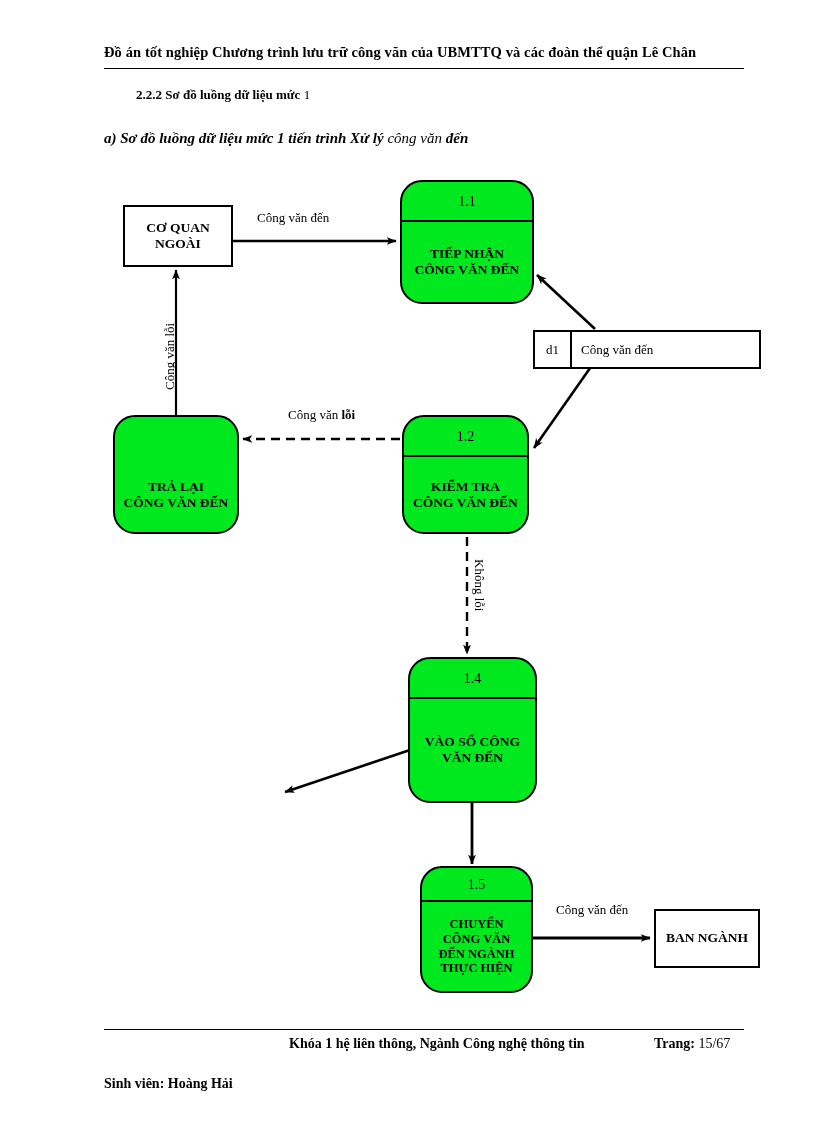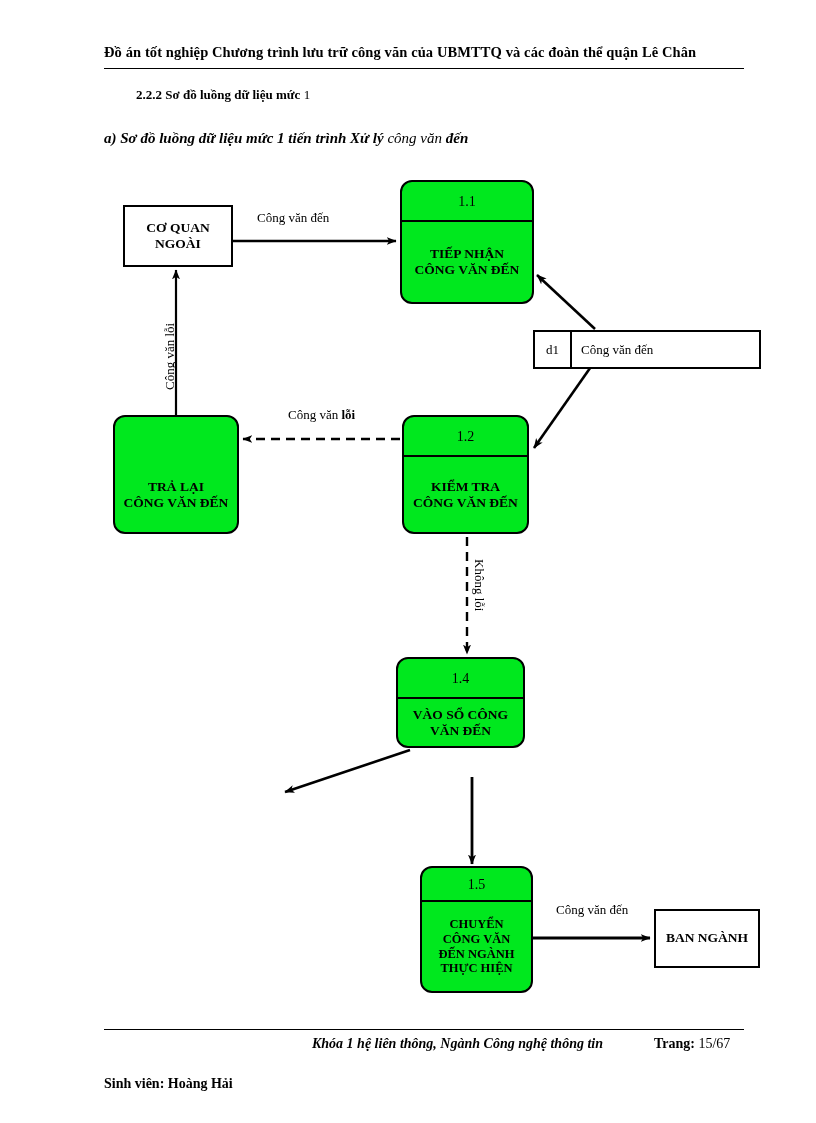--- a/index.html
+++ b/index.html
@@ -14,30 +14,30 @@
 
   .h2{position:absolute;left:104px;top:87px;font-weight:bold;font-size:13px;margin-left:32px;}
   .h2 .reg{font-weight:normal;}
   .h3{position:absolute;left:104px;top:130px;font-size:15px;font-style:italic;font-weight:bold;}
   .h3 .reg{font-weight:normal;}
 
   
   .ftr-rule{position:absolute;left:104px;top:1029px;width:640px;height:1px;background:#000;}
   .ftr{position:absolute;left:104px;top:1036px;width:640px;height:20px;font-weight:bold;font-size:14px;}
   .ftr .c1{position:absolute;left:0;top:0;margin-top:40px;}
-  .ftr .c2{position:absolute;left:208px;top:0;font-style:italic;}
+  .ftr .c2{position:absolute;left:185px;top:0;}
   .ftr .c3{position:absolute;left:550px;top:0;}
   .ftr .c3 .num{font-weight:normal;}
 
   
   #canvas{position:absolute;left:0;top:165px;width:816px;height:860px;}
   #wires{position:absolute;left:0;top:0;width:816px;height:860px;}
 
   
-  .proc{position:absolute;background:#00E81E;border:2px solid #000;border-radius:12px;box-sizing:border-box;}
+  .proc{position:absolute;background:#00E81E;border:2px solid #000;border-radius:22px;box-sizing:border-box;}
   .proc .pid{position:absolute;left:0;right:0;top:0;height:40px;line-height:40px;text-align:center;
              font-size:14px;font-family:"Liberation Serif",serif;border-bottom:2px solid #000;box-sizing:border-box;}
   .proc .pname{position:absolute;left:0;right:0;top:40px;bottom:0;display:flex;align-items:center;
                justify-content:center;text-align:center;font-weight:bold;font-size:13.5px;line-height:1.18;
                padding:0 3px;box-sizing:border-box;white-space:pre-line;}
 
   
   .ent{position:absolute;background:#fff;border:2px solid #000;box-sizing:border-box;
        display:flex;align-items:center;justify-content:center;text-align:center;
        font-weight:bold;font-size:13.5px;line-height:1.2;white-space:pre-line;}
@@ -120,21 +120,21 @@
       <div class="pname">TRẢ LẠI
 CÔNG VĂN ĐẾN</div>
     </div>
 
     <div class="proc" style="left:402px;top:250px;width:127px;height:119px;">
       <div class="pid">1.2</div>
       <div class="pname">KIỂM TRA
 CÔNG VĂN ĐẾN</div>
     </div>
 
-    <div class="proc" style="left:396px;top:492px;width:129px;height:91px;">
+    <div class="proc" style="left:408px;top:492px;width:129px;height:146px;">
       <div class="pid">1.4</div>
       <div class="pname">VÀO SỔ CÔNG
 VĂN ĐẾN</div>
     </div>
 
 
     <div class="proc" style="left:420px;top:701px;width:113px;height:127px;">
       <div class="pid" style="height:34px;line-height:34px;">1.5</div>
       <div class="pname" style="top:34px;font-size:12.5px;">CHUYỂN
 CÔNG VĂN

